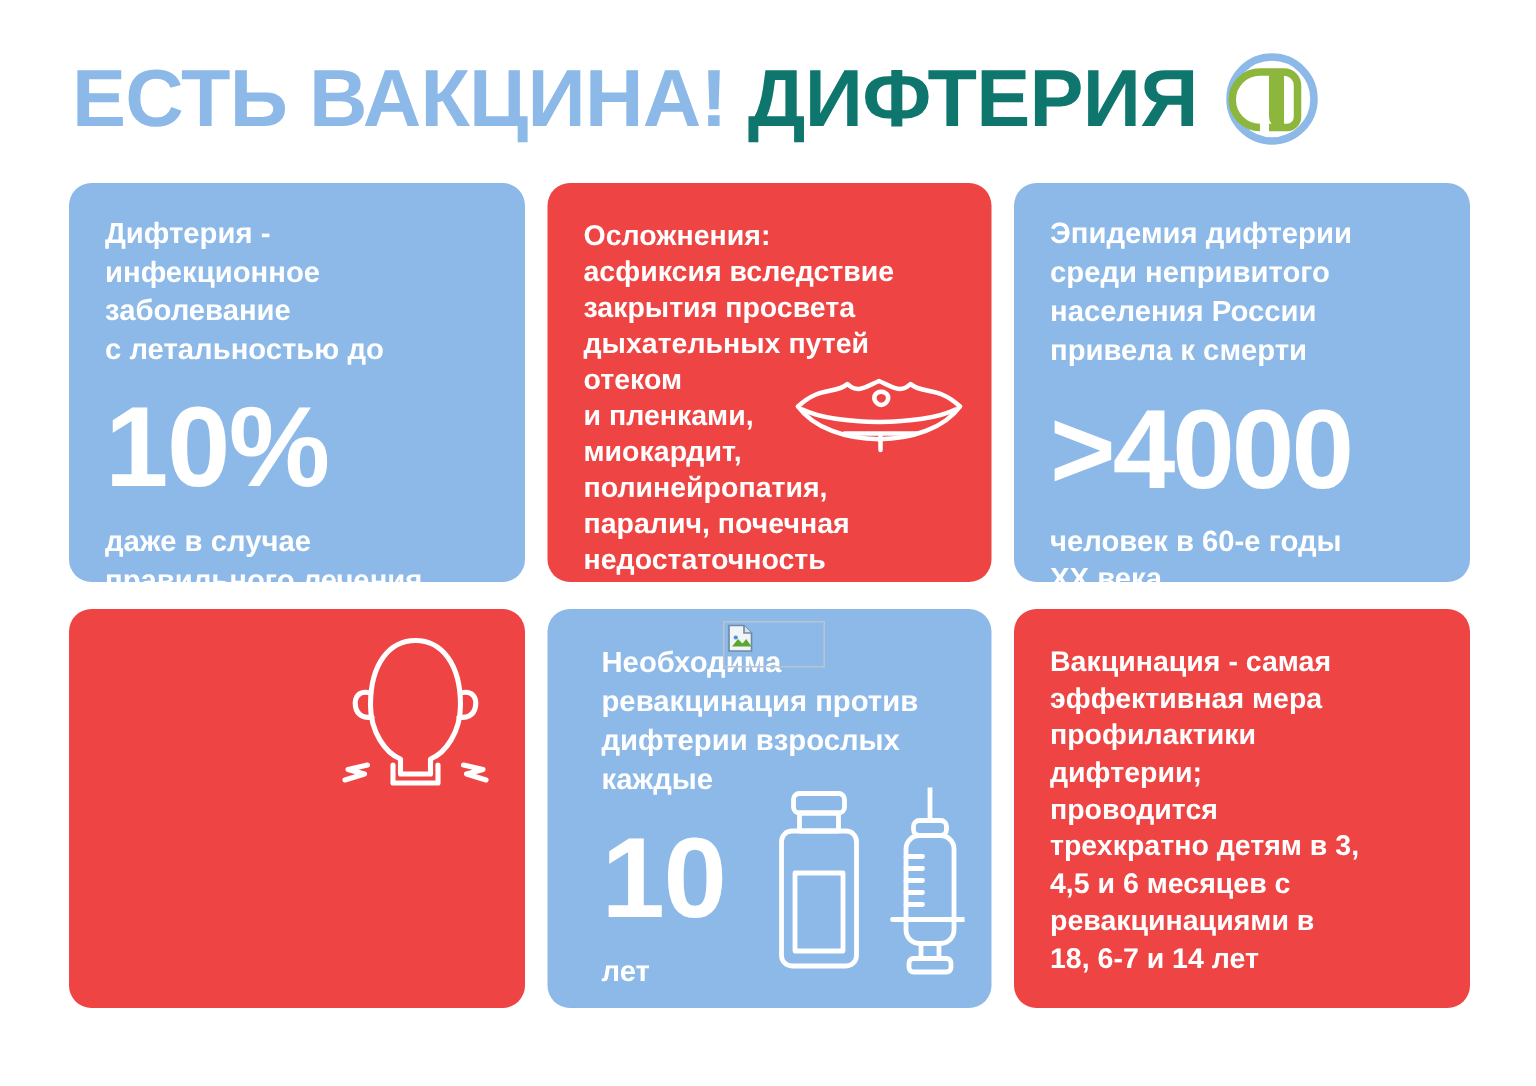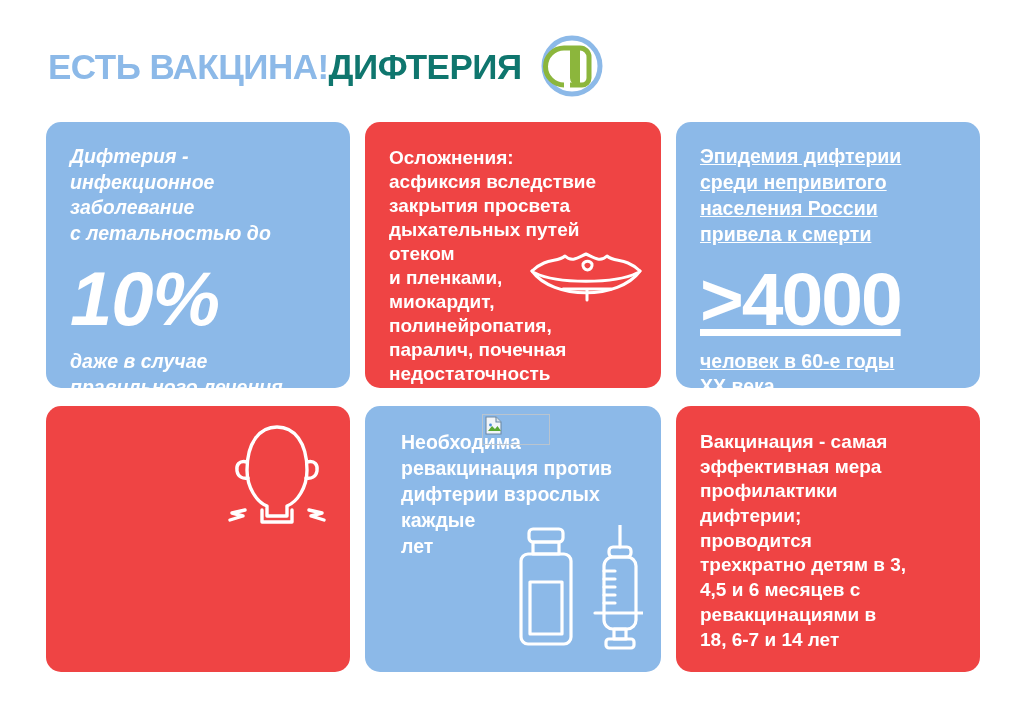--- a/index.html
+++ b/index.html
@@ -30,27 +30,28 @@
     left: 0;
     top: 26px;
     width: 1024px;
     height: 80px;
     display: flex;
     align-items: center;
     padding-left: 48px;
     box-sizing: border-box;
   }
   .title {
-    font-size: 35px;
+    font-size: 54px;
     font-weight: bold;
     letter-spacing: -0.5px;
     line-height: 1;
     white-space: nowrap;
     display: flex;
     align-items: flex-end;
+    gap: 14px;
   }
   .title-blue { color: #8cb9e8; }
   .title-green { color: #0f766e; }
 
   .logo {
     margin-left: 18px;
     width: 64px;
     height: 64px;
     flex: 0 0 auto;
     display: block;
@@ -110,22 +111,22 @@
     z-index: 2;
   }
 
   
   .card-2 .card-text { line-height: 1.265; font-size: 19px; }
   .card-4 .card-text { line-height: 1.30; font-size: 19px; }
   .card-6 .card-text { line-height: 1.30; font-size: 19px; }
   .card-3 .card-text { line-height: 1.33; }
   .card-5 .card-text { line-height: 1.33; }
 
-  .card-1 { padding-top: 22px; font-style: italic; }
-  .card-3 { padding-top: 22px; text-decoration: underline; }
+  .card-1 { padding-top: 22px; }
+  .card-3 { padding-top: 22px; }
   .card-5 { padding-top: 24px; padding-left: 36px; }
 
   
   .icon-mouth {
     position: absolute;
     right: 16px;
     top: 118px;
     width: 118px;
     height: 74px;
     z-index: 1;
@@ -250,20 +251,21 @@
           <path d="M4 3 h10 l5 5 v12 h-15 Z" fill="#f2f5f8" stroke="#6d8aa6" stroke-width="1.1"></path>
           <path d="M14 3 v5 h5" fill="#d8e2ea" stroke="#6d8aa6" stroke-width="1.1"></path>
           <path d="M6 17 l4 -5 l3 3 l2.5 -3 l3.5 5 Z" fill="#5aa832"></path>
           <circle cx="8.5" cy="11" r="1.4" fill="#4d8fd6"></circle>
         </svg>
       </div>
       <div class="card-text lead">Необходима
 ревакцинация против
 дифтерии взрослых
 каждые</div>
+      <div class="big-number">10</div>
       <div class="card-foot">лет</div>
       <svg class="icon-vial" viewBox="0 0 132 125" aria-hidden="true">
         <g fill="none" stroke="#ffffff" stroke-width="3.2" stroke-linejoin="round" stroke-linecap="round">
 
           <rect x="18" y="4" width="34" height="13" rx="4"></rect>
           <rect x="22" y="17" width="26" height="12"></rect>
           <rect x="10" y="29" width="50" height="90" rx="7"></rect>
           <rect x="19" y="57" width="32" height="52"></rect>
 
           <path d="M109 0 L109 22"></path>

